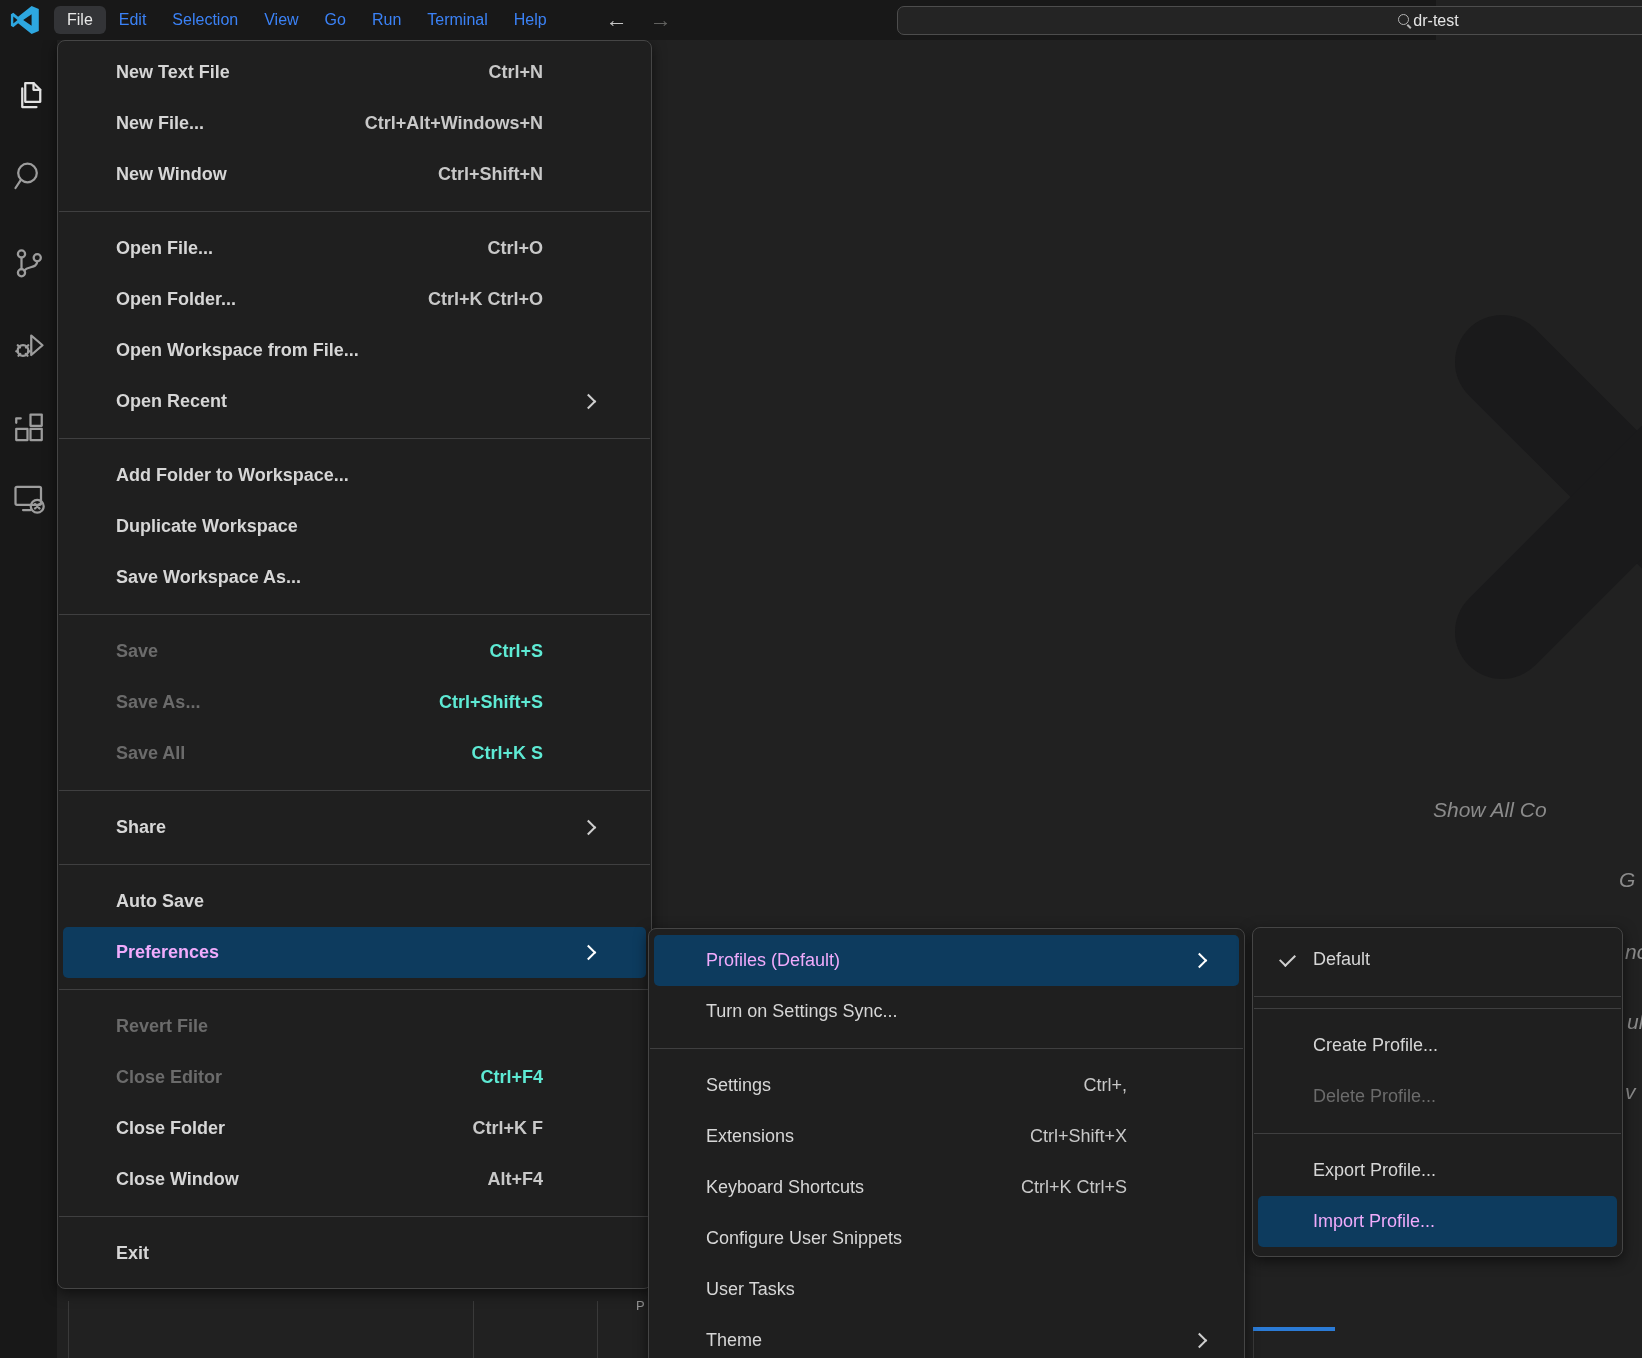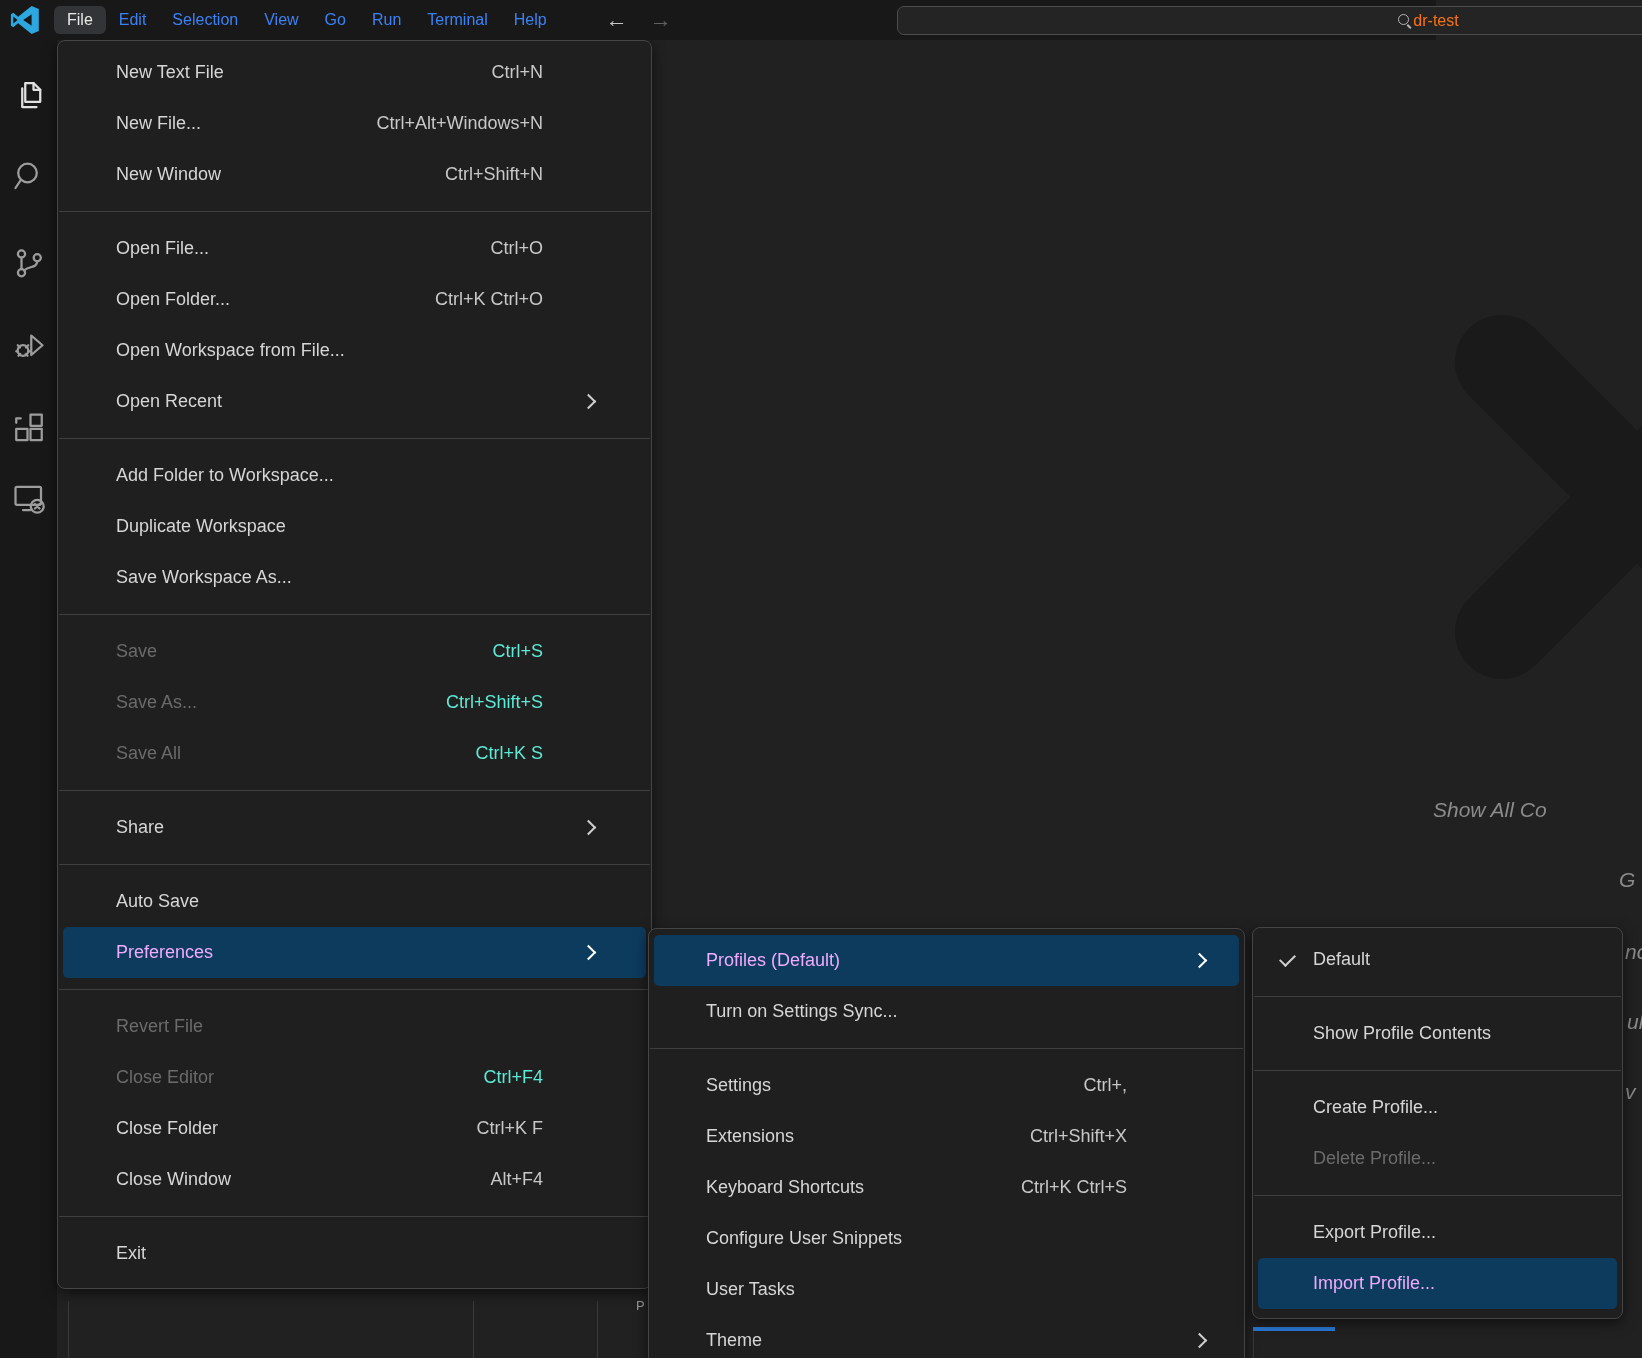--- a/index.html
+++ b/index.html
@@ -12,21 +12,21 @@
   .logo{width:30px;height:30px;margin:0 14px 0 10px;flex:0 0 auto;}
   .menubar{display:flex;align-items:center;height:100%;}
   .menubar .mitem{color:#3b82f6;font-size:16px;padding:0 13px;height:28px;line-height:28px;
                   border-radius:6px;cursor:default;}
   .menubar .mitem.active{background:#333437;color:#e8e8e8;}
   .navarrows{display:flex;align-items:center;margin-left:46px;gap:22px;}
   .arrow{font-size:22px;color:#c5c5c5;}
   .arrow.dim{color:#61615f;}
   .cmdcenter{position:absolute;left:897px;top:6px;width:1060px;height:27px;background:#242424;
              border:1px solid #4d4d4d;border-radius:7px;display:flex;align-items:center;justify-content:center;}
-  .cc-inner{display:flex;align-items:center;color:#f97316;font-size:16px;}
+  .cc-inner{display:flex;align-items:center;color:#e5e5e5;font-size:16px;}
   .mag{position:relative;width:16px;height:16px;display:inline-block;}
   .mag::before{content:"";position:absolute;left:1px;top:1px;width:9px;height:9px;border:1.8px solid #b4b4b4;border-radius:50%;}
   .mag::after{content:"";position:absolute;left:11px;top:11px;width:5px;height:1.8px;background:#b4b4b4;transform:rotate(45deg);transform-origin:0 0;}
   
   .activitybar{position:absolute;left:0;top:40px;width:57px;height:1318px;background:#181818;z-index:5;}
   .abicon{position:absolute;left:11px;width:36px;height:36px;}
   .abicon svg{width:36px;height:36px;stroke:#9d9d9d;fill:none;stroke-width:1.5;stroke-linejoin:round;stroke-linecap:round;}
   .abicon.on svg{stroke:#e2e2e2;}
   
   .editor{position:absolute;left:57px;top:40px;right:0;bottom:0;background:#212121;}
@@ -44,21 +44,21 @@
   .mrow .sc{position:absolute;right:103px;color:#c8c8c8;font-size:18px;white-space:nowrap;}
   .mrow.dis{color:#6b6b6b;}
   .mrow.dis .sc{color:#5eead4;}
   .mrow.hl{background:#0d3b5e;color:#f0abfc;}
   .chev{position:absolute;right:52px;width:9px;height:9px;border-right:2px solid #cfcfcf;
         border-top:2px solid #cfcfcf;transform:rotate(45deg);}
   .mrow.hl .chev{border-color:#fff;}
   .check{position:absolute;left:22px;width:13px;height:7px;border-left:2px solid #cfcfcf;
          border-bottom:2px solid #cfcfcf;transform:rotate(-45deg);top:20px;}
   .msep{height:1px;background:#3f3f40;margin:11px 1px;}
-  #fileMenu{left:57px;top:40px;width:595px;z-index:20;}
+  #fileMenu{left:57px;top:40px;width:595px;z-index:20;font-weight:bold;}
   #prefMenu{left:648px;top:928px;width:597px;z-index:21;}
   #prefMenu .lbl{padding-left:52px;}
   #prefMenu .sc{right:112px;}
   #prefMenu .chev{right:34px;}
   #profMenu{left:1252px;top:927px;width:371px;z-index:22;}
   #profMenu .lbl{padding-left:55px;}
 </style>
 </head>
 <body>
 
@@ -275,23 +275,20 @@
     <span class="chev"></span>
   </div>
 </div>
 
 <div class="menu" id="profMenu">
   <div class="mrow">
     <span class="check"></span>
     <span class="lbl">Default</span>
   </div>
   <div class="msep"></div>
-  <div class="mrow">
-    <span class="lbl">Show Profile Contents</span>
-  </div>
   <div class="msep"></div>
   <div class="mrow">
     <span class="lbl">Create Profile...</span>
   </div>
   <div class="mrow dis">
     <span class="lbl">Delete Profile...</span>
   </div>
   <div class="msep"></div>
   <div class="mrow">
     <span class="lbl">Export Profile...</span>

